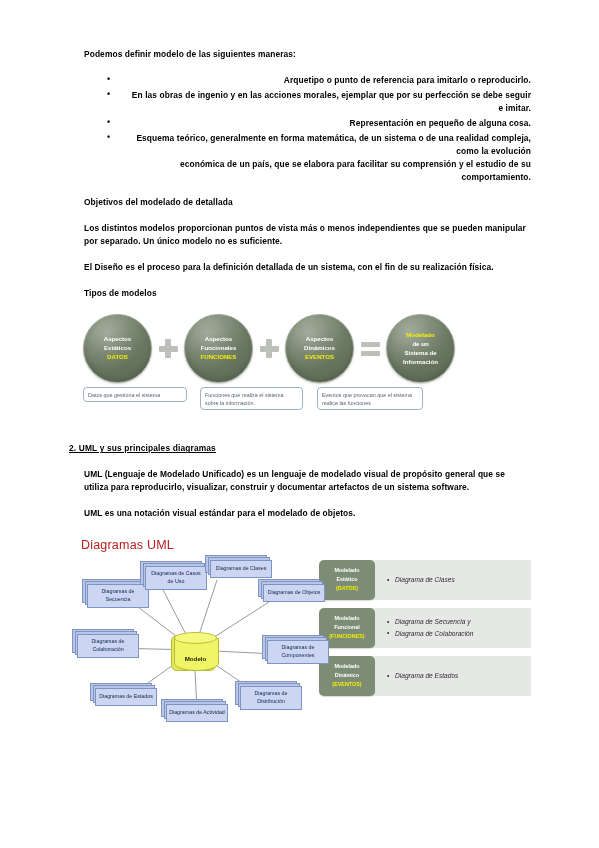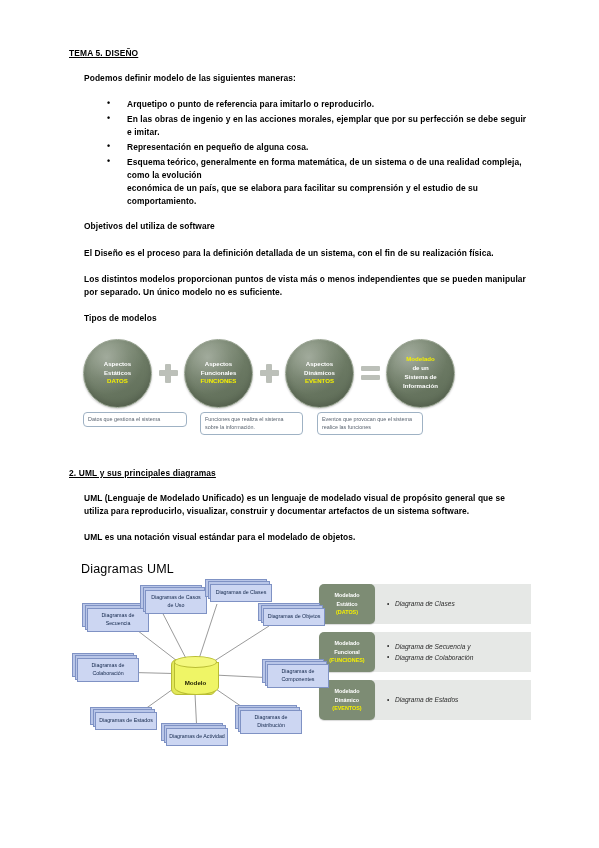--- a/index.html
+++ b/index.html
@@ -35,20 +35,21 @@
     font-size:8.4px;
     font-weight:bold;
     margin:0 0 13px 15px;
     line-height:1.55;
     letter-spacing:.1px;
   }
   ul.bullets{
     margin:12px 0 12px 0;
     padding:0 0 0 38px;
     list-style:none;
+    text-align:right;
   }
   ul.bullets li{
     font-size:8.4px;
     font-weight:bold;
     line-height:1.55;
     letter-spacing:.1px;
     position:relative;
     margin-bottom:2px;
     padding-left:20px;
   }
@@ -128,21 +129,21 @@
     padding:2.5px 4px;
     box-sizing:border-box;
     text-align:left;
   }
   #cap0{left:0px;top:0;width:104px;}
   #cap1{left:117px;top:0;width:103px;}
   #cap2{left:234px;top:0;width:106px;}
 
   
   .uml-title{
-    color:#000000;
+    color:#b91c1c;
     font-size:12.5px;
     margin:18px 0 6px 12px;
     letter-spacing:.2px;
   }
   .diagram2{
     position:relative;
     height:186px;
     width:462px;
     margin-top:2px;
   }
@@ -268,38 +269,37 @@
     position:absolute;left:0;top:-0.5px;
     font-style:normal;
   }
 </style>
 </head>
 <body>
 
 <div class="page">
 <div class="content">
 
-  <h1 class="doc-title">TEMA 5. DISEÑO</h1>
 
 
   <p class="para">Podemos definir modelo de las siguientes maneras:</p>
 
   <ul class="bullets">
     <li>Arquetipo o punto de referencia para imitarlo o reproducirlo.</li>
     <li>En las obras de ingenio y en las acciones morales, ejemplar que por su perfección se debe seguir e imitar.</li>
     <li>Representación en pequeño de alguna cosa.</li>
     <li>
       <span>Esquema teórico, generalmente en forma matemática, de un sistema o de una realidad compleja, como la evolución</span><br>
       <span>económica de un país, que se elabora para facilitar su comprensión y el estudio de su comportamiento.</span>
     </li>
   </ul>
 
-  <p class="para">Objetivos del utiliza de software</p>
+  <p class="para">Objetivos del modelado de detallada</p>
+  <p class="para">Los distintos modelos proporcionan puntos de vista más o menos independientes que se pueden manipular por separado. Un único modelo no es suficiente.</p>
   <p class="para">El Diseño es el proceso para la definición detallada de un sistema, con el fin de su realización física.</p>
-  <p class="para">Los distintos modelos proporcionan puntos de vista más o menos independientes que se pueden manipular por separado. Un único modelo no es suficiente.</p>
 
   <p class="para">Tipos de modelos</p>
 
   <div class="diagram1">
     <div class="circle-row">
 
       <div class="gcircle">
         <span>Aspectos</span>
         <span>Estáticos</span>
         <span class="hi">DATOS</span>

